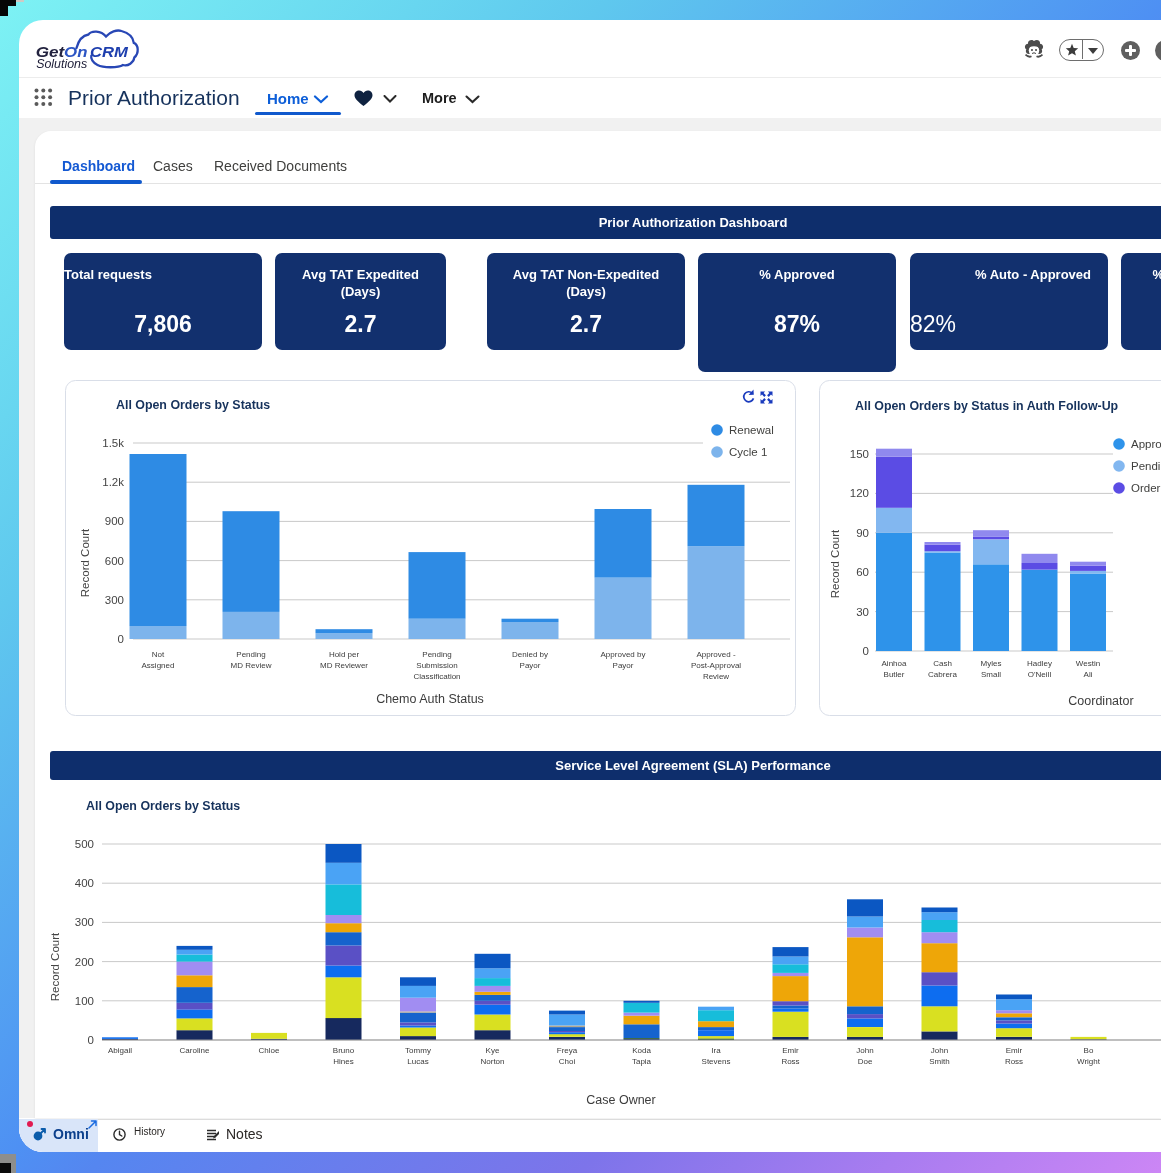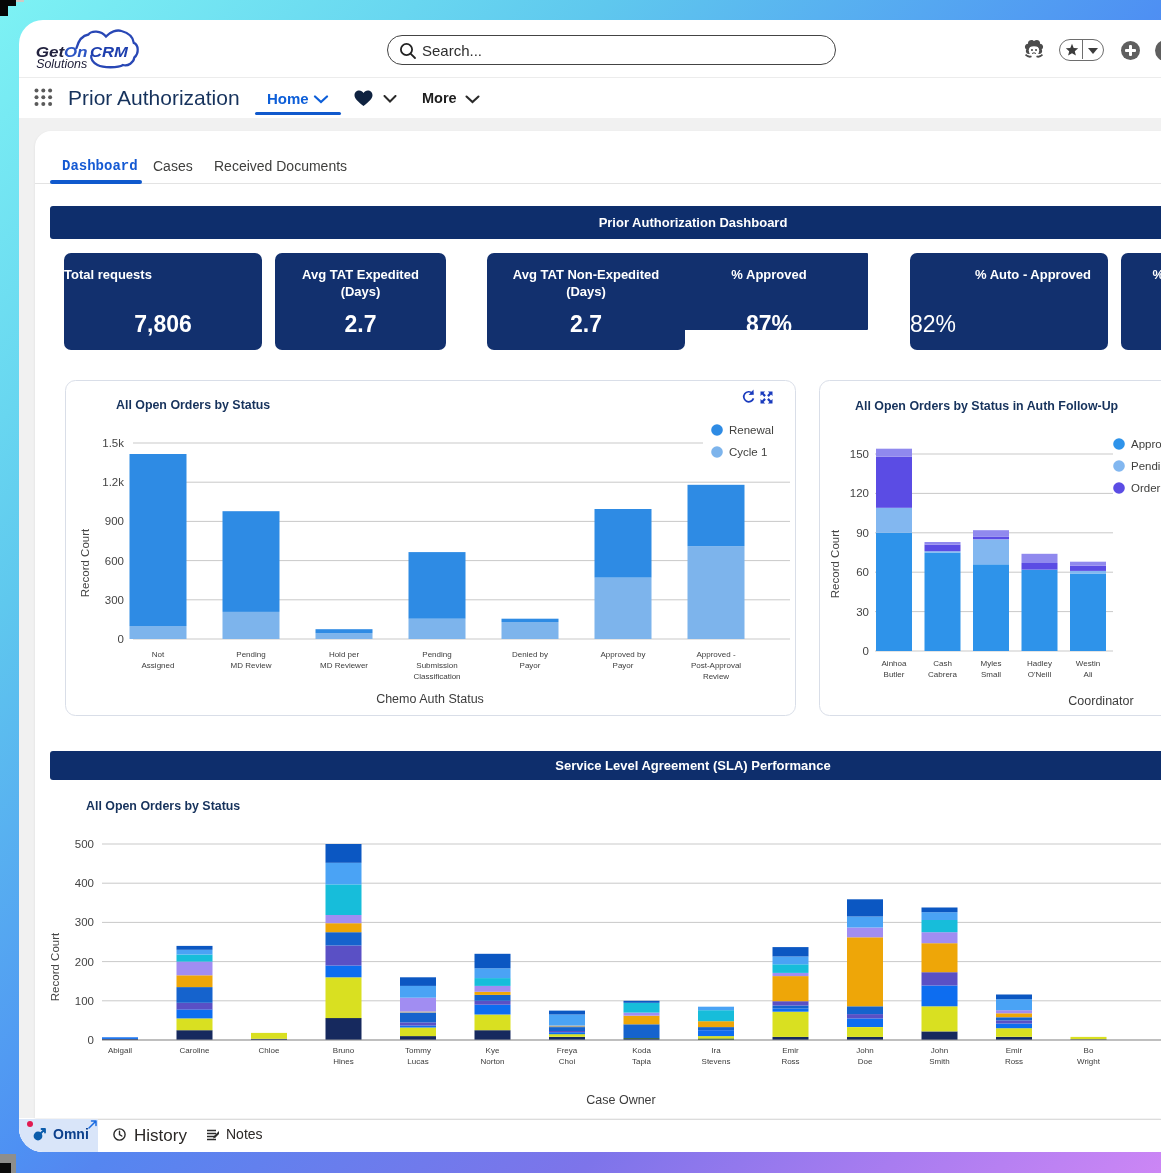--- a/index.html
+++ b/index.html
@@ -16,27 +16,20 @@
 <div class="abs" style="left:0;top:1154px;width:16px;height:19px;background:#8e8e8c;"></div>
 <div class="abs" style="left:0;top:1163px;width:11px;height:10px;background:#0a0a0a;"></div>
 <div id="app"></div>
 <svg class="abs" style="left:33px;top:27px;" width="114" height="46" viewBox="0 0 114 46">
 <path d="M43.5,21 C45.5,13.5 49.5,8.5 55.5,7.5 C58,3.5 68,3 73,9.5 C77,4.5 84,2.5 88.5,4 C94,5.5 100,9 100.8,15.8 C105.5,17.5 106.3,26.5 101.3,30.5 C100.8,35.5 95,39.5 90,38 C85.5,41 70,41 64.5,38 C60,35.8 57.5,31.5 58.3,28.7" fill="none" stroke="#2847b5" stroke-width="2.3" stroke-linecap="round"></path>
 <text x="2.7" y="30" font-style="italic" font-weight="bold" font-size="14.5" fill="#23233f" textLength="28.5" lengthAdjust="spacingAndGlyphs">Get</text>
 <text x="31.1" y="30" font-style="italic" font-weight="bold" font-size="14.5" fill="#2c55c4" textLength="23.3" lengthAdjust="spacingAndGlyphs">On</text>
 <text x="57" y="30" font-style="italic" font-weight="bold" font-size="14.5" fill="#1e3fae" textLength="38" lengthAdjust="spacingAndGlyphs">CRM</text>
 <text x="3.2" y="41" font-style="italic" font-size="12.5" fill="#1b1b35" textLength="51" lengthAdjust="spacingAndGlyphs">Solutions</text>
 </svg>
-<div class="abs" style="left:387px;top:35px;width:449px;height:30px;border:1.6px solid #444;border-radius:15px;background:#fff;">
-<svg class="abs" style="left:11px;top:6px;" width="18" height="18" viewBox="0 0 18 18">
-        <circle cx="7.5" cy="7.5" r="5.6" fill="none" stroke="#222" stroke-width="1.8"></circle>
-        <line x1="11.8" y1="11.8" x2="16" y2="16" stroke="#222" stroke-width="1.8" stroke-linecap="round"></line>
-      </svg>
-<span class="abs" style="left:34px;top:6px;font-size:15px;color:#2d2d2d;">Search...</span>
-</div>
 <svg class="abs" style="left:1023px;top:39px;" width="22" height="22" viewBox="0 0 26 25">
 <path d="M4,12 C1,10 2,5 6,5 C5,1 11,-1 13,2 C16,-1 21,1 20,5 C24,5 25,10 22,12 C24,15 21,18 18,17 L8,17 C5,18 2,15 4,12 Z" fill="#4c4c4c"></path>
 <circle cx="13" cy="13" r="6.2" fill="#fff"></circle>
 <path d="M5,12 C4,7 8,4 13,4 C18,4 22,7 21,12 C20,9 17,8 13,8 C9,8 6,9 5,12 Z" fill="#4c4c4c"></path>
 <circle cx="10.6" cy="12.5" r="1.1" fill="#333"></circle>
       <circle cx="15.4" cy="12.5" r="1.1" fill="#333"></circle>
 <path d="M11,16.5 C12,15.6 14,15.6 15,16.5" fill="none" stroke="#333" stroke-width="1.1" stroke-linecap="round"></path>
 <path d="M3,18 C5,20 8,21 10,20 M23,18 C21,20 18,21 16,20" fill="#4c4c4c" stroke="#4c4c4c" stroke-width="2"></path>
 </svg>
 <div class="abs" style="left:1059px;top:39px;width:45px;height:22px;border:1.6px solid #6e6e6e;border-radius:11px;background:#fff;">
@@ -76,39 +69,39 @@
     </svg>
 <svg class="abs" style="left:383px;top:95px;" width="14" height="8" viewBox="0 0 14 8">
       <path d="M1.5 1 L7 6.5 L12.5 1" fill="none" stroke="#2a2a2a" stroke-width="2" stroke-linecap="round"></path>
     </svg>
 <div class="abs" style="left:422px;top:90px;font-size:14.5px;font-weight:bold;color:#1d1d1d;">More</div>
 <svg class="abs" style="left:465px;top:95px;" width="15" height="9" viewBox="0 0 15 9">
       <path d="M1.5 1.5 L7.5 7 L13.5 1.5" fill="none" stroke="#2a2a2a" stroke-width="2.1" stroke-linecap="round"></path>
     </svg>
 <div class="abs" style="left:19px;top:118.3px;width:1142px;height:1000px;background:#f1f1f1;"></div>
 <div class="abs" style="left:35px;top:131px;width:1126px;height:987px;background:#fff;border-radius:16px 0 0 0;box-shadow:0 1px 3px rgba(0,0,0,0.08);"></div>
-<div class="abs" style="left:62px;top:158px;font-size:14px;font-weight:bold;color:#1459d3;font-family:Liberation Mono, monospace;">Dashboard</div>
+<div class="abs" style="left:62px;top:158px;font-size:14px;font-weight:bold;color:#1459d3;">Dashboard</div>
 <div class="abs" style="left:153px;top:158px;font-size:14px;color:#3f3f3d;">Cases</div>
 <div class="abs" style="left:214px;top:158px;font-size:14px;color:#3f3f3d;">Received Documents</div>
 <div class="abs" style="left:35px;top:182.5px;width:1126px;height:1.2px;background:#e3e3e3;"></div>
 <div class="abs" style="left:50px;top:180px;width:92px;height:3.6px;background:#1059cd;border-radius:2px;"></div>
 <div class="abs" style="left:50px;top:206px;width:1286px;height:33px;background:#0e2e6c;border-radius:3px;color:#fff;font-size:13px;font-weight:bold;text-align:center;line-height:33px;">Prior Authorization Dashboard</div>
 <div class="abs" style="left:64px;top:253px;width:198px;height:97px;background:#12306e;border-radius:7px;">
 <div class="abs" style="left:0;top:13px;width:100%;text-align:left;color:#fff;font-size:13px;font-weight:bold;line-height:17px;">Total requests</div>
 <div class="abs" style="left:0;top:58px;width:100%;text-align:center;color:#fff;font-size:23px;font-weight:bold;">7,806</div>
 </div>
 <div class="abs" style="left:275px;top:253px;width:171px;height:97px;background:#12306e;border-radius:7px;">
 <div class="abs" style="left:0;top:13px;width:100%;text-align:center;color:#fff;font-size:13px;font-weight:bold;line-height:17px;">Avg TAT Expedited<br>(Days)</div>
 <div class="abs" style="left:0;top:58px;width:100%;text-align:center;color:#fff;font-size:23px;font-weight:bold;">2.7</div>
 </div>
 <div class="abs" style="left:487px;top:253px;width:198px;height:97px;background:#12306e;border-radius:7px;">
 <div class="abs" style="left:0;top:13px;width:100%;text-align:center;color:#fff;font-size:13px;font-weight:bold;line-height:17px;">Avg TAT Non-Expedited<br>(Days)</div>
 <div class="abs" style="left:0;top:58px;width:100%;text-align:center;color:#fff;font-size:23px;font-weight:bold;">2.7</div>
 </div>
-<div class="abs" style="left:670px;top:253px;width:198px;height:77px;background:#12306e;border-radius:1px;">
+<div class="abs" style="left:698px;top:253px;width:198px;height:119px;background:#12306e;border-radius:7px;">
 <div class="abs" style="left:0;top:13px;width:100%;text-align:center;color:#fff;font-size:13px;font-weight:bold;line-height:17px;">% Approved</div>
 <div class="abs" style="left:0;top:58px;width:100%;text-align:center;color:#fff;font-size:23px;font-weight:bold;">87%</div>
 </div>
 <div class="abs" style="left:910px;top:253px;width:198px;height:97px;background:#12306e;border-radius:7px;">
 <div class="abs" style="left:0;top:13px;width:100%;text-align:center;color:#fff;font-size:13px;font-weight:bold;line-height:17px;padding-left:48px;">% Auto - Approved</div>
 <div class="abs" style="left:0;top:58px;width:100%;color:#fff;font-size:23px;font-weight:normal;">82%</div>
 </div>
 <div class="abs" style="left:1121px;top:253px;width:198px;height:97px;background:#12306e;border-radius:7px;">
 <div class="abs" style="left:0;top:13px;width:100%;text-align:center;color:#fff;font-size:13px;font-weight:bold;line-height:17px;">% Denials Overturned</div>
 <div class="abs" style="left:0;top:58px;width:100%;text-align:center;color:#fff;font-size:23px;font-weight:bold;">74%</div>
@@ -385,18 +378,18 @@
       <path d="M7 7 L12 2 M12 2 L8.5 2 M12 2 L12 5.5" stroke="#0b5cab" stroke-width="1.8" fill="none" stroke-linecap="round"></path>
     </svg>
 <div class="abs" style="left:53px;top:1126px;font-size:14px;font-weight:bold;color:#0b3f8c;">Omni</div>
 <svg class="abs" style="left:88px;top:1119px;" width="10" height="10" viewBox="0 0 10 10">
       <path d="M1 9 L8 2 M8 2 L3.5 2 M8 2 L8 6.5" stroke="#1a6be0" stroke-width="1.5" fill="none" stroke-linecap="round"></path>
     </svg>
 <svg class="abs" style="left:113px;top:1128px;" width="13" height="13" viewBox="0 0 13 13">
       <circle cx="6.5" cy="6.5" r="5.6" fill="none" stroke="#2b2b2b" stroke-width="1.4"></circle>
       <path d="M6.5 3.2 L6.5 6.5 L8.8 8" fill="none" stroke="#2b2b2b" stroke-width="1.4" stroke-linecap="round"></path>
     </svg>
-<div class="abs" style="left:134px;top:1126px;font-size:17px;color:#2b2826;">History</div>
+<div class="abs" style="left:134px;top:1126px;font-size:10px;color:#2b2826;">History</div>
 <svg class="abs" style="left:206px;top:1128px;" width="14" height="13" viewBox="0 0 14 13">
 <path d="M1 2.5 h9 M1 5.5 h9 M1 8.5 h9 M1 11.5 h9" stroke="#2b2b2b" stroke-width="1.6"></path>
 <path d="M13 3 L8 8 L7 10.5 L9.5 9.5 L13 6" fill="#2b2b2b"></path>
     </svg>
 <div class="abs" style="left:226px;top:1126px;font-size:14px;color:#2b2826;">Notes</div>
 </div>
 </body></html>

